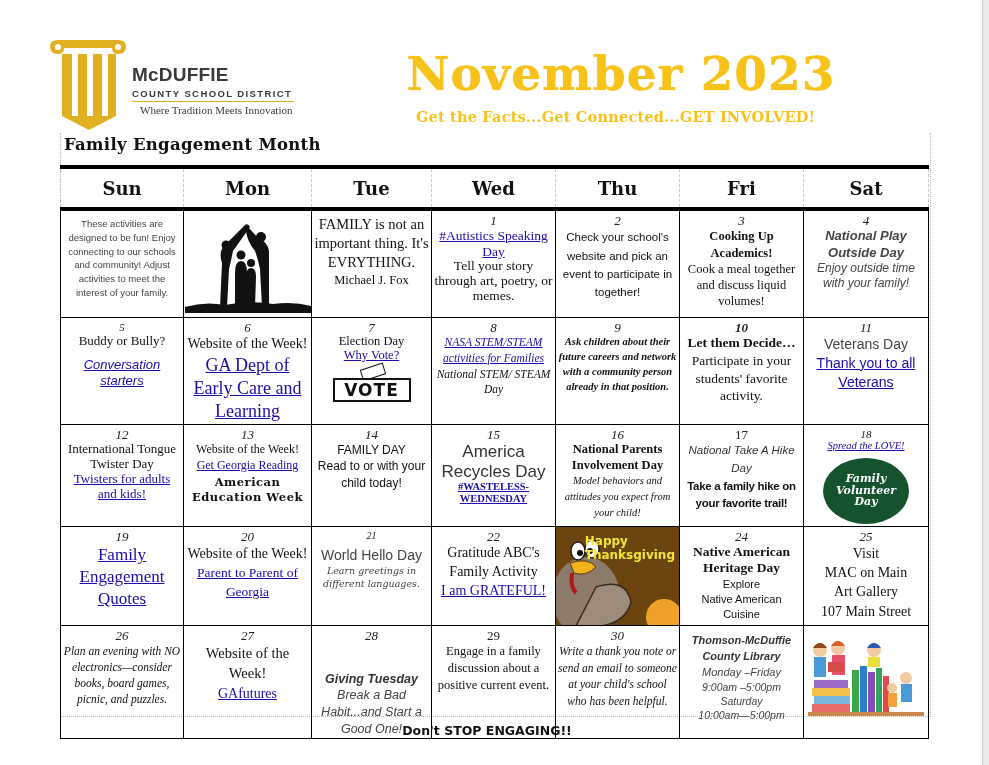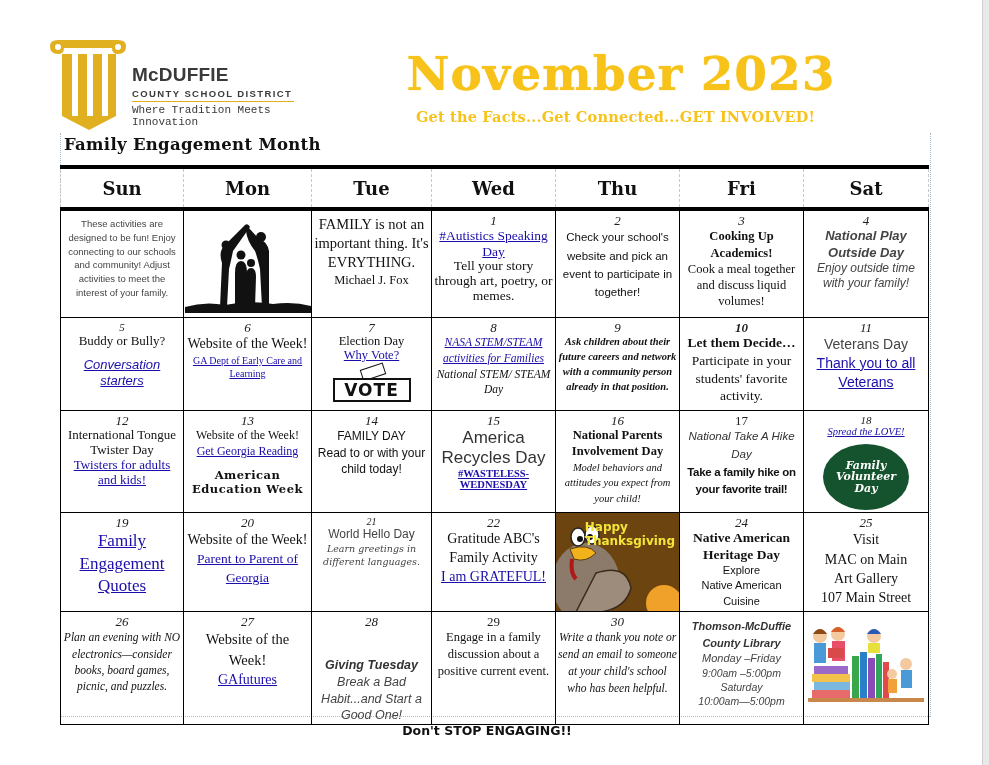--- a/index.html
+++ b/index.html
@@ -6,21 +6,21 @@
   html, body { width: 989px; height: 765px; background: #ffffff; overflow: hidden; }
   body { position: relative; font-family: "Liberation Serif", serif; color: #111; }
   .edge-right { position: absolute; left: 982px; top: 0; width: 7px; height: 765px; background: #e9e9e9; border-left: 1px solid #cfcfcf; }
 
   
   .logo { position: absolute; left: 48px; top: 40px; width: 260px; height: 92px; }
   .logo svg { position: absolute; left: 0; top: 0; }
   .logo-name { position: absolute; left: 84px; top: 24px; font-family: "Liberation Sans", sans-serif; font-weight: bold; font-size: 19px; color: #3a3a3a; letter-spacing: 0.2px; }
   .logo-sub { position: absolute; left: 84px; top: 48px; font-family: "Liberation Sans", sans-serif; font-weight: bold; font-size: 9.5px; color: #3a3a3a; letter-spacing: 1.4px; text-align: center; }
   .logo-rule { position: absolute; left: 84px; top: 61px; width: 162px; height: 1px; background: #e0b021; }
-  .logo-tag { position: absolute; left: 84px; top: 64px; font-family: Liberation Mono, monospace; font-size: 11px; color: #3a3a3a; }
+  .logo-tag { position: absolute; left: 92px; top: 64px; font-family: Liberation Serif, serif; font-size: 11px; color: #3a3a3a; text-align: right; }
 
   
   .title { position: absolute; left: 386px; top: 50px; width: 470px; text-align: center; font-family: "DejaVu Serif", serif; font-weight: bold; font-size: 47px; color: #f7c21a; letter-spacing: 1px; line-height: 1; text-shadow: 0 0 1px #f7c21a; }
   .tagline { position: absolute; left: 378px; top: 108px; width: 475px; text-align: center; font-family: "DejaVu Serif", serif; font-weight: bold; font-size: 14.5px; color: #f7c21a; letter-spacing: 0.2px; white-space: nowrap; }
 
   
   .frame-v { position: absolute; top: 133px; height: 584px; border-left: 1px dotted #a9bccd; }
   .frame-h { position: absolute; left: 60px; width: 870px; border-top: 1px dotted #a9bccd; }
 
   .month-label { position: absolute; left: 64px; top: 135px; font-family: "DejaVu Serif", serif; font-weight: bold; font-size: 16.5px; color: #111; letter-spacing: 0.3px; }
@@ -150,21 +150,21 @@
 
     <tr class="r2">
       <td>
         <span class="num" style="font-size:11px;">5</span>
         <span class="serif blk" style="font-size:13px;">Buddy or Bully?</span>
         <a class="link sans i blk" style="font-size:13px;line-height:1.25;margin-top:8px;">Conversation starters</a>
       </td>
       <td>
         <span class="num">6</span>
         <span class="serif blk" style="font-size:14px;line-height:1.3;">Website of the Week!</span>
-        <a class="link serif blk" style="font-size:10px;line-height:1.3;">GA Dept of Early Care and Learning</a>
+        <a class="link serif blk" style="font-size:18px;line-height:1.3;">GA Dept of Early Care and Learning</a>
       </td>
       <td>
         <span class="num">7</span>
         <span class="serif blk" style="font-size:12.5px;line-height:1.1;">Election Day</span>
         <a class="link serif blk" style="font-size:12.5px;line-height:1.1;">Why Vote?</a>
         <div style="position:relative;width:78px;height:36px;margin:3px auto 0;">
           <div style="position:absolute;left:28px;top:0;width:24px;height:12px;border:1.5px solid #111;background:#fff;transform:rotate(-18deg);"></div>
           <div style="position:absolute;left:0;top:12px;width:78px;height:24px;border:2px solid #111;background:#fff;text-align:center;font-family:'DejaVu Sans',sans-serif;font-weight:bold;font-size:17px;line-height:20px;letter-spacing:1px;">VOTE</div>
         </div>
       </td>
@@ -192,21 +192,21 @@
     <tr class="r3">
       <td>
         <span class="num">12</span>
         <span class="serif blk" style="font-size:13px;line-height:1.15;">International Tongue Twister Day</span>
         <a class="link serif blk" style="font-size:13px;line-height:1.15;">Twisters for adults and kids!</a>
       </td>
       <td>
         <span class="num">13</span>
         <span class="serif blk" style="font-size:12px;line-height:1.3;">Website of the Week!</span>
         <a class="link serif blk" style="font-size:12px;line-height:1.3;">Get Georgia Reading</a>
-        <span class="blk" style="font-family:'DejaVu Serif',serif;font-weight:bold;font-size:11.5px;line-height:1.25;margin-top:8px;letter-spacing:0.5px;">American Education Week</span>
+        <span class="blk" style="font-family:'DejaVu Serif',serif;font-weight:bold;font-size:11.5px;line-height:1.25;margin-top:2px;letter-spacing:0.5px;">American Education Week</span>
       </td>
       <td>
         <span class="num">14</span>
         <span class="sans blk" style="font-size:12px;line-height:1.35;">FAMILY DAY</span>
         <span class="sans blk" style="font-size:12px;line-height:1.35;">Read to or with your child today!</span>
       </td>
       <td>
         <span class="num">15</span>
         <span class="sans blk" style="font-size:17px;line-height:1.15;color:#333;">America Recycles Day</span>
         <a class="link serif b blk" style="font-size:10.5px;line-height:1.1;">#WASTELESS-WEDNESDAY</a>
@@ -237,21 +237,21 @@
         <span class="num">19</span>
         <a class="link serif blk" style="font-size:17px;line-height:1.3;padding:0 10px;">Family Engagement  Quotes</a>
       </td>
       <td>
         <span class="num">20</span>
         <span class="serif blk" style="font-size:14px;line-height:1.4;">Website of the Week!</span>
         <a class="link serif blk" style="font-size:13.5px;line-height:1.4;">Parent to Parent of Georgia</a>
       </td>
       <td>
         <span class="num" style="font-size:10px;">21</span>
-        <span class="sans blk" style="font-size:12px;line-height:1.2;color:#444;">World Hello Day</span>
+        <span class="sans blk" style="font-size:14px;line-height:1.2;margin-top:6px;color:#444;">World Hello Day</span>
         <span class="i blk" style="font-family:'DejaVu Serif',serif;font-size:9.5px;line-height:1.4;color:#444;">Learn greetings in different languages.</span>
       </td>
       <td>
         <span class="num">22</span>
         <span class="serif blk" style="font-size:14px;line-height:1.35;">Gratitude ABC's Family Activity</span>
         <a class="link serif blk" style="font-size:14px;line-height:1.35;">I am GRATEFUL!</a>
       </td>
       <td class="img-cell">
         <div class="thanks">
           <svg width="124" height="99" viewBox="0 0 124 99" style="position:absolute;left:0;top:0;">

